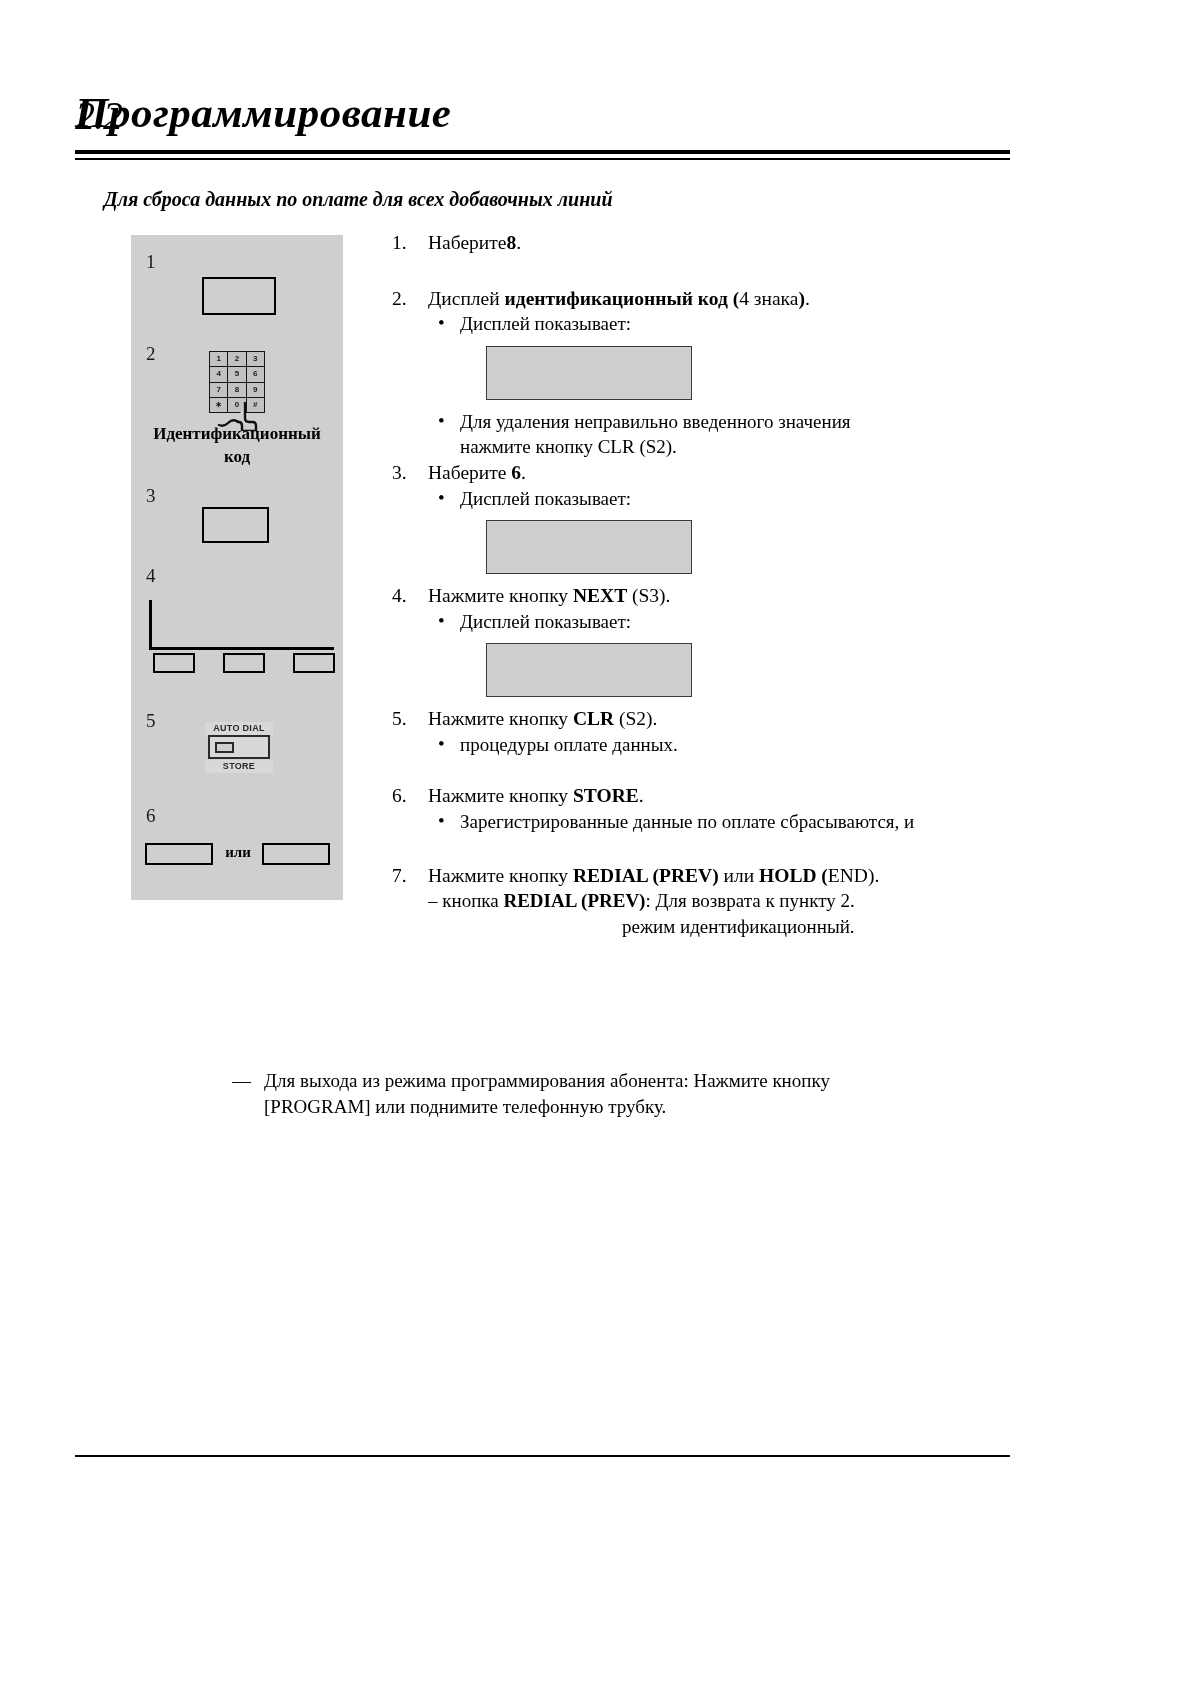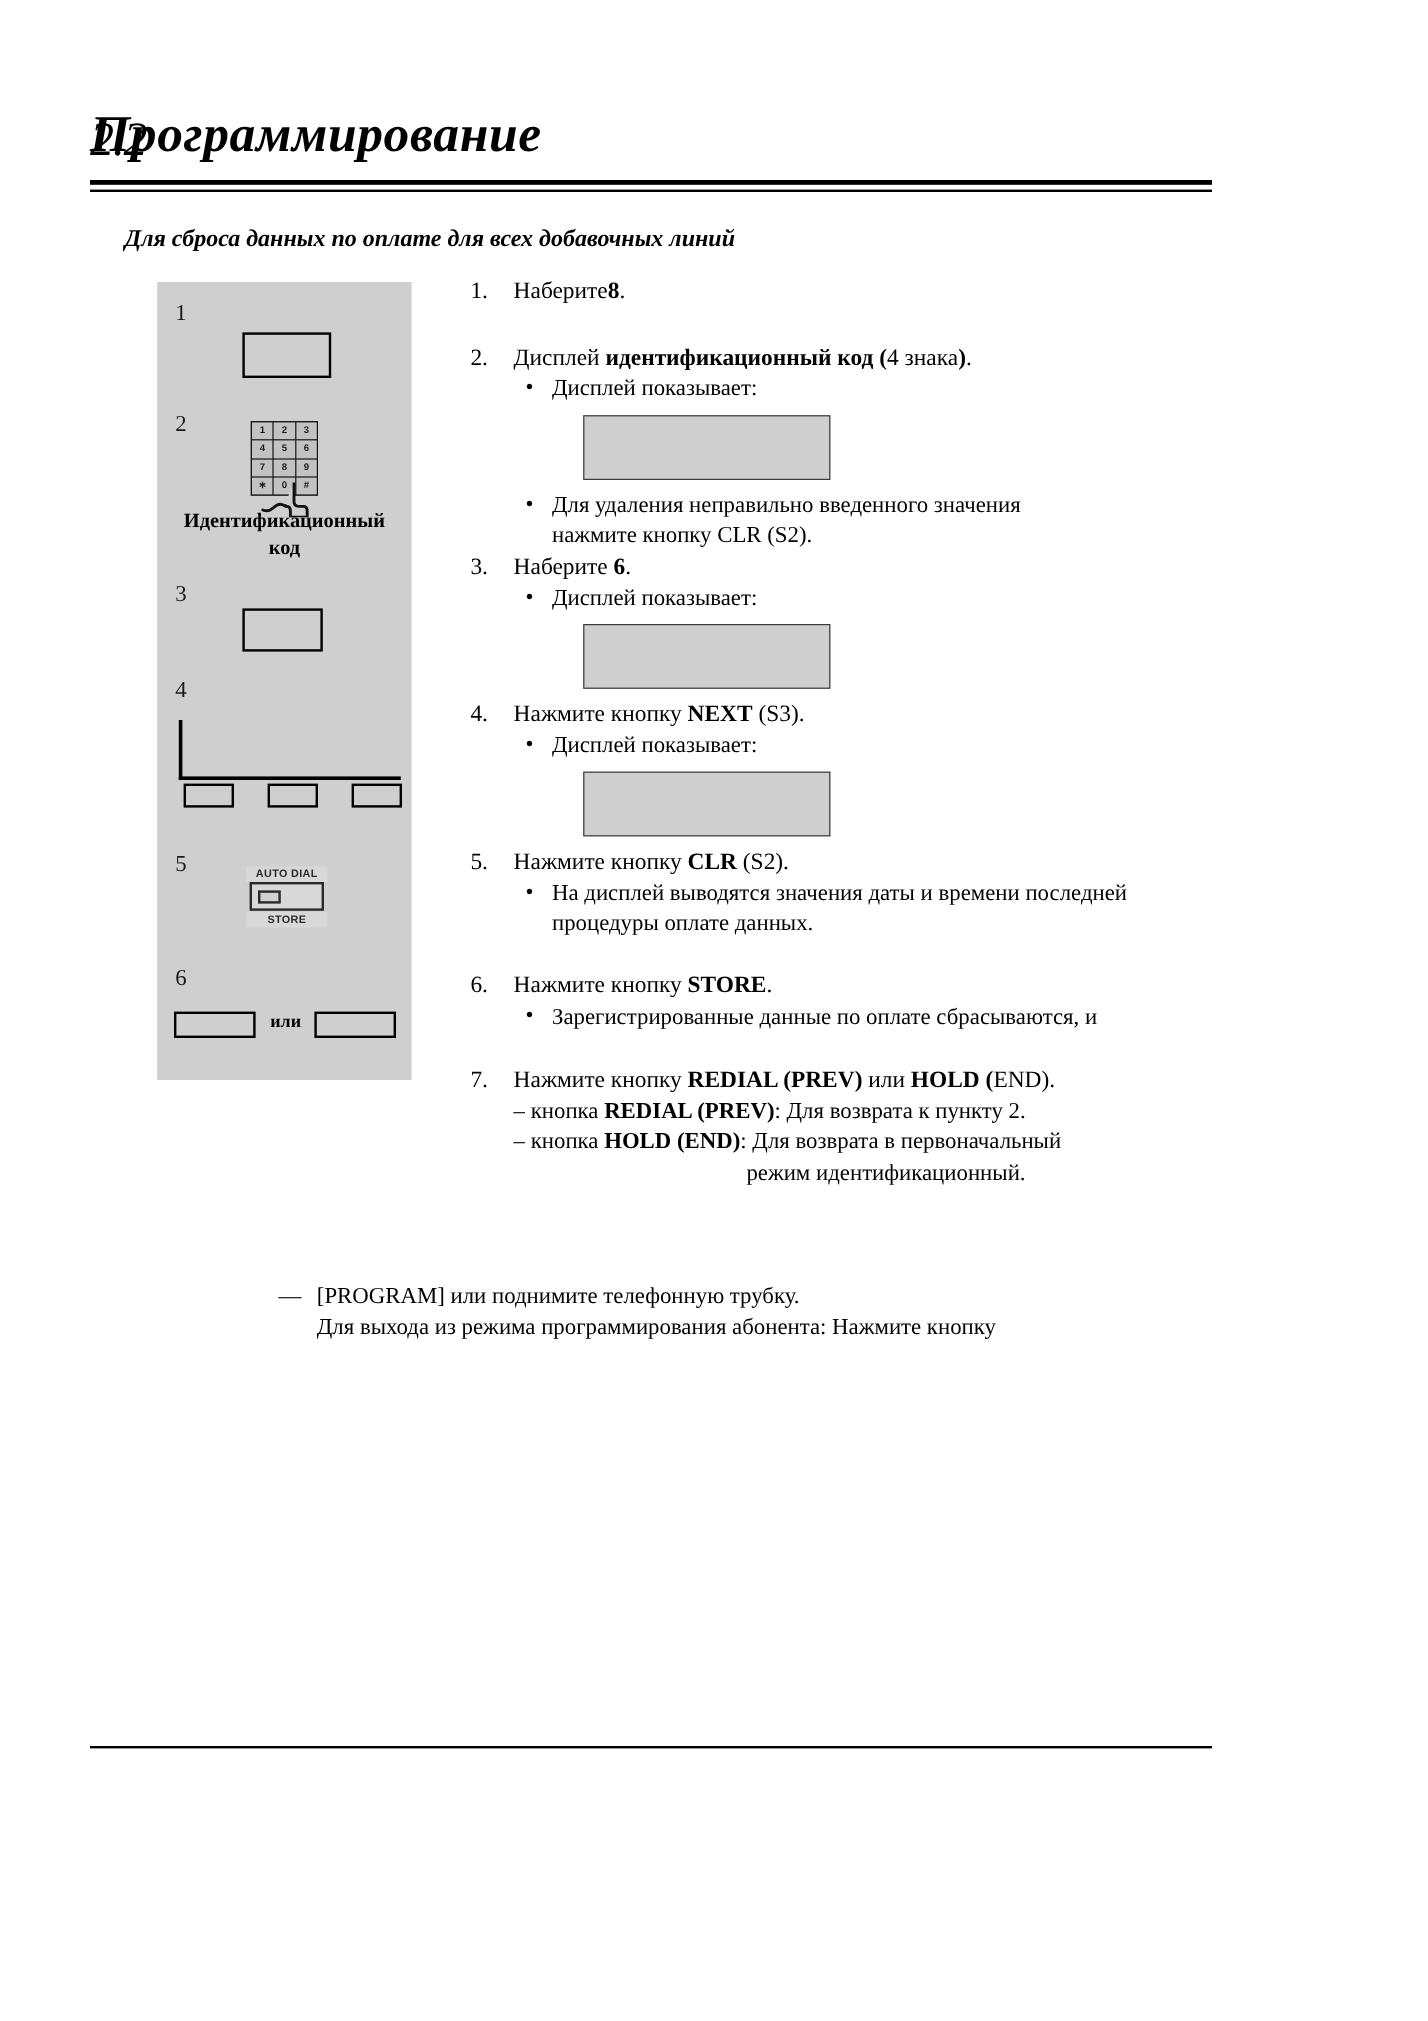--- a/index.html
+++ b/index.html
@@ -450,21 +450,20 @@
     <div class="display-box"></div>
   </div>
 
   <div class="step" style="margin-bottom:26px;">
     <div class="step-line">
       <span class="step-marker">5.</span>
       <span>Нажмите кнопку </span><b>CLR</b><span> (S2).</span>
     </div>
     <div class="bullet-line">
       <span class="bullet-dot">•</span>
-      <span>На дисплей выводятся значения даты и времени последней</span>
     </div>
     <div class="bullet-line">
       <span>процедуры оплате данных.</span>
     </div>
   </div>
 
   <div class="step" style="margin-bottom:28px;">
     <div class="step-line">
       <span class="step-marker">6.</span>
       <span>Нажмите кнопку </span><b>STORE</b><span>.</span>
@@ -476,26 +475,23 @@
   </div>
 
   <div class="step">
     <div class="step-line">
       <span class="step-marker">7.</span>
       <span>Нажмите кнопку </span><b>REDIAL (PREV)</b><span> или </span><b>HOLD (</b><span>END).</span>
     </div>
     <div class="dash-line">
       <span>– кнопка </span><b>REDIAL (PREV)</b><span>: Для возврата к пункту 2.</span>
     </div>
-    <div class="dash-line">
-      <span>– кнопка </span><b>HOLD (END)</b><span>: Для возврата в первоначальный</span>
-    </div>
     <div class="indent-right">режим идентификационный.</div>
   </div>
 </div>
 
 <div class="closing">
   <span class="closing-mark">—</span>
+  <div class="closing-text">Для выхода из режима программирования абонента: Нажмите кнопку</div>
   <div class="closing-text">[PROGRAM] или поднимите телефонную трубку.</div>
-  <div class="closing-text">Для выхода из режима программирования абонента: Нажмите кнопку</div>
 </div>
 
 <div class="footer-rule"></div>
 
 </body></html>

